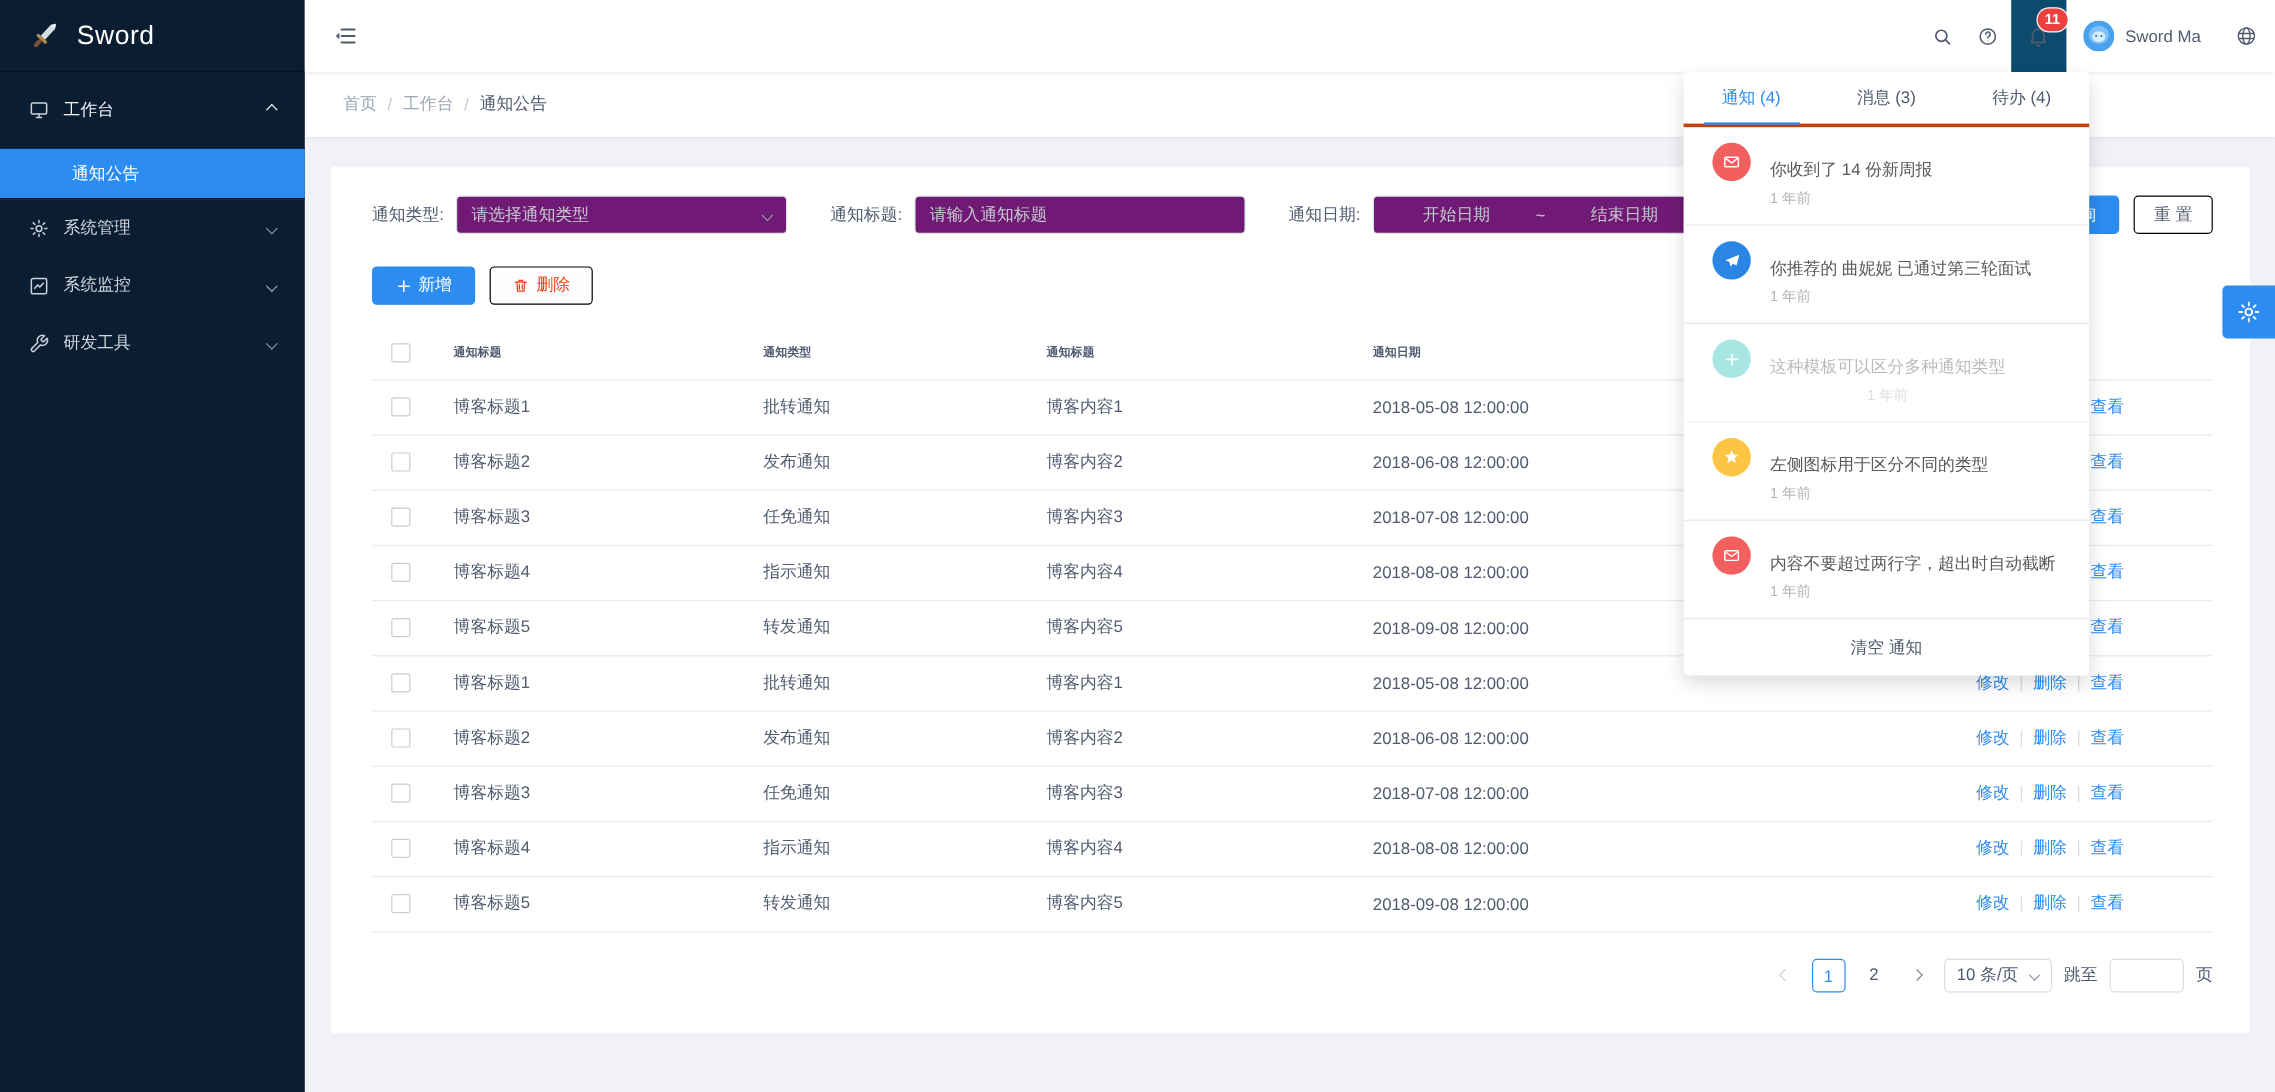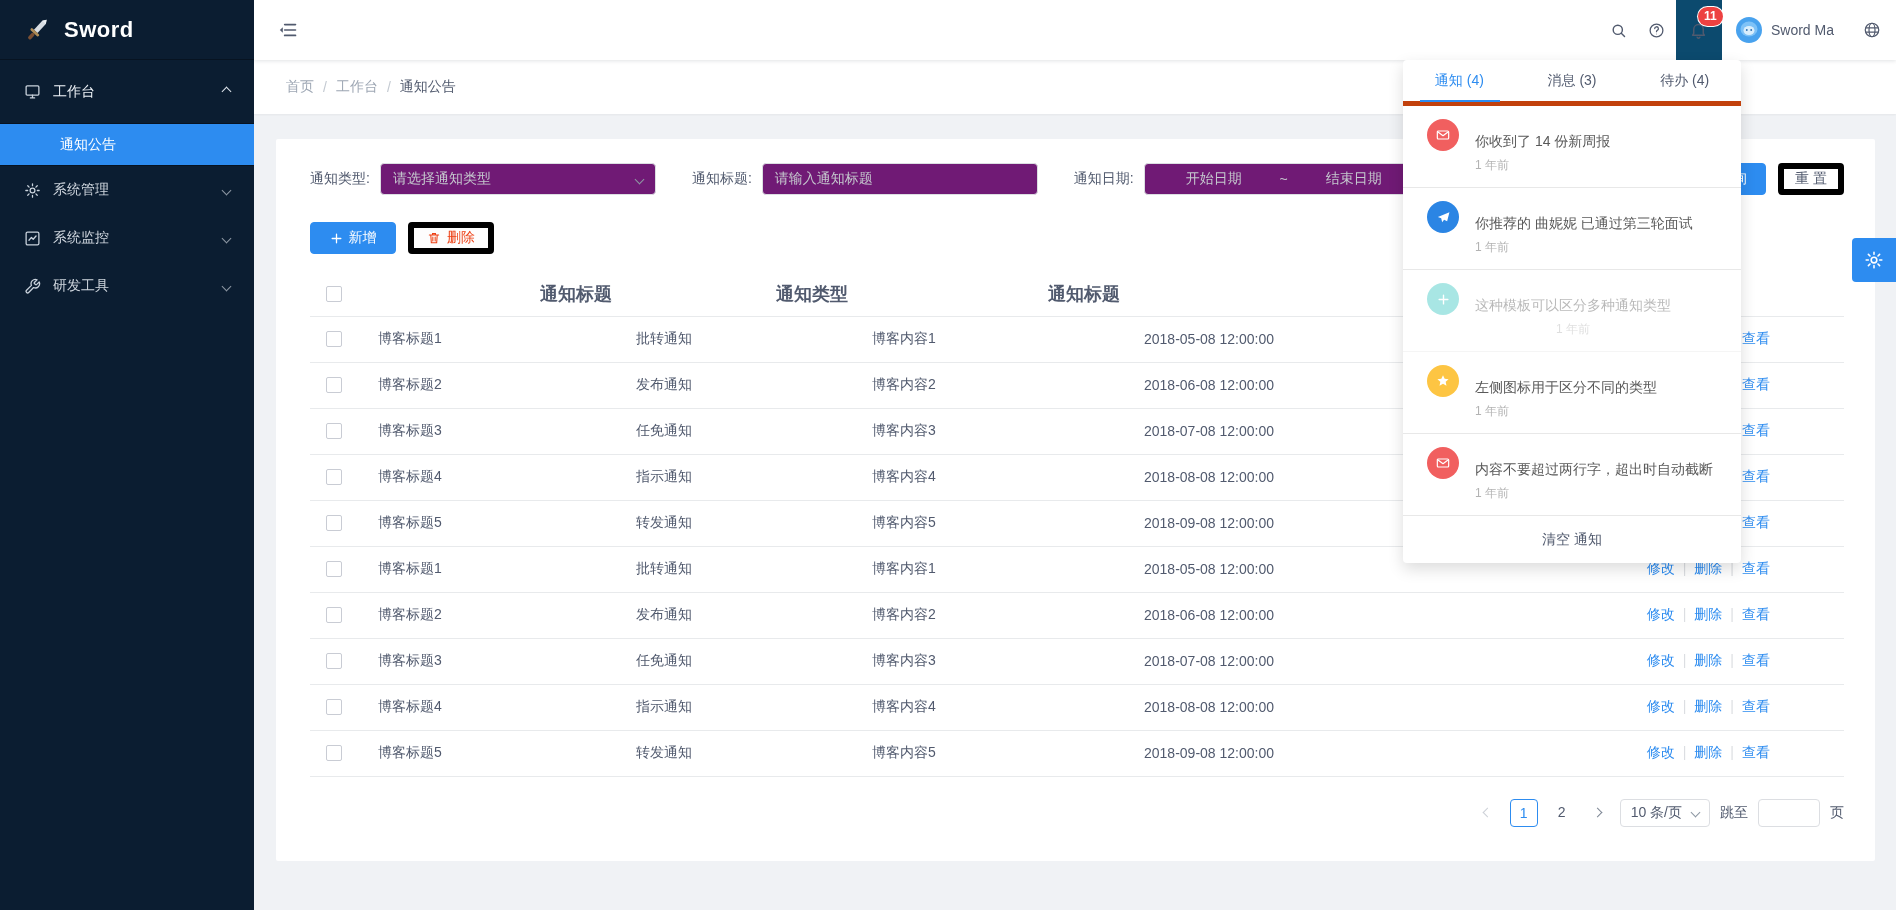--- a/index.html
+++ b/index.html
@@ -5,21 +5,21 @@
   * { margin:0; padding:0; box-sizing:border-box; }
   html,body { width:1896px; height:910px; }
   body {
     font-family:"Liberation Sans","DejaVu Sans",sans-serif;
     font-size:14px; color:#515a6e; background:#f0f2f5;
     position:relative; overflow:hidden;
   }
   
   .sidebar { position:absolute; left:0; top:0; width:254px; height:910px; background:#0b1d31; z-index:20; }
   .logo-row { height:60px; display:flex; align-items:center; gap:12px; padding-left:22px; border-bottom:1px solid #071321; }
-  .logo-text { color:#fff; font-size:22px; font-weight:bold; letter-spacing:.5px; }
+  .logo-text { color:#fff; font-size:22px; font-weight:normal; letter-spacing:.5px; }
   .menu-item { height:64px; display:flex; align-items:center; padding:0 24px; color:#eef2f7; cursor:pointer; }
   .menu-item.divided { border-bottom:1px solid #071321; }
   .menu-item .mi-icon { width:17px; height:17px; margin-right:12px; color:#c9d2dc; flex:0 0 auto; }
   .menu-item .mi-label { flex:1; }
   .menu-item.h48 { height:48px; color:#cfd6de; }
   .submenu-item { height:42px; display:flex; align-items:center; padding-left:60px; background:#2d8cf0; color:#fff; cursor:pointer; border-bottom:1px solid #071321; }
   .chev { width:7px; height:7px; border-right:1.6px solid #8d97a3; border-bottom:1.6px solid #8d97a3; display:inline-block; }
   .chev.up { transform:rotate(-135deg); border-color:#dfe5ec; }
   .chev.down { transform:rotate(45deg); }
   .chev.left { transform:rotate(135deg); }
@@ -48,46 +48,46 @@
   .f-label.g2 { margin-left:36px; }
   .sel, .inp, .date-range { height:32px; border:1px solid #dcdee2; border-radius:4px; background:#701a75; display:flex; align-items:center; }
   .sel { width:276px; padding:0 12px; justify-content:space-between; cursor:pointer; }
   .inp { width:276px; padding:0 12px; }
   .placeholder { color:#c5c8ce; }
   .date-range { width:280px; padding:0 10px; cursor:pointer; }
   .date-range span { flex:1; text-align:center; color:#c5c8ce; }
   .date-range .tilde { flex:0 0 22px; }
   .btn { height:32px; border-radius:4px; display:inline-flex; align-items:center; justify-content:center; cursor:pointer; font-size:14px; white-space:nowrap; }
   .btn-primary { background:#2d8cf0; color:#fff; border:1px solid #2d8cf0; }
-  .btn-default { background:#fff; border:6px solid #000000; color:#515a6e; }
+  .btn-default { background:#fff; border:1px solid #000000; color:#515a6e; }
   .btn-q { width:70px; margin-left:auto; }
   .btn-r { width:66px; margin-left:12px; }
   
   .toolbar { margin-top:27px; display:flex; gap:12px; }
   .btn-add { width:86px; gap:6px; }
   .btn-del { width:86px; gap:6px; color:#ed4014; background:#fdfdfd; }
   
   table { width:100%; border-collapse:collapse; margin-top:18px; table-layout:fixed; }
-  th { height:44px; text-align:right; font-weight:bold; color:#515a6e; border-bottom:1px solid #e8eaec; padding:0 12px; font-size:18px; }
+  th { height:44px; text-align:left; font-weight:bold; color:#515a6e; border-bottom:1px solid #e8eaec; padding:0 12px; font-size:10px; }
   td { height:46px; border-bottom:1px solid #e8eaec; padding:0 12px; color:#515a6e; font-size:14px; }
   .col-chk { width:56px; } .col-t1 { width:258px; } .col-t2 { width:236px; } .col-t3 { width:272px; } .col-act { width:260px; }
   .chkbox { width:16px; height:16px; border:1px solid #c9ccd4; border-radius:2px; background:#fff; margin-left:4px; cursor:pointer; }
   .act-cell { text-align:right; padding-right:74px !important; white-space:nowrap; }
   .lnk { color:#2d8cf0; cursor:pointer; }
   .pipe { color:#dcdee2; margin:0 8px; }
   
   .pager { display:flex; align-items:center; justify-content:flex-end; gap:10px; margin-top:22px; height:28px; }
   .pg-arrow { width:24px; height:28px; display:flex; align-items:center; justify-content:center; cursor:pointer; }
   .pg-num { min-width:28px; height:28px; line-height:26px; text-align:center; cursor:pointer; color:#515a6e; }
   .pg-num.cur { border:1px solid #2d8cf0; color:#2d8cf0; border-radius:4px; background:#fff; }
   .pg-size { height:28px; border:1px solid #dcdee2; border-radius:4px; padding:0 10px; display:flex; align-items:center; gap:10px; cursor:pointer; color:#515a6e; }
   .jump-inp { width:62px; height:28px; border:1px solid #dcdee2; border-radius:4px; background:#fff; }
   
   .notif { position:absolute; left:1403px; top:60px; width:338px; background:#fff; border-radius:4px; box-shadow:0 6px 16px rgba(0,0,0,.14); z-index:100; }
-  .n-tabs { position:relative; height:46px; display:flex; border-bottom:5px solid #c2410c;text-align:right; }
+  .n-tabs { position:relative; height:46px; display:flex; border-bottom:3px solid #c2410c;text-align:right; }
   .n-tab { flex:1; display:flex; align-items:center; justify-content:center; color:#515a6e; cursor:pointer; }
   .n-tab.active { color:#2d8cf0; }
   .inkbar { position:absolute; left:17px; bottom:-1px; width:80px; height:2px; background:#2d8cf0; }
   .n-item { display:flex; gap:16px; padding:13px 24px; border-bottom:1px solid #e8e8e8; cursor:pointer; }
   .n-item.read { opacity:.42;text-align:center; }
   .n-ic { width:32px; height:32px; border-radius:50%; flex:0 0 auto; display:flex; align-items:center; justify-content:center; color:#fff; }
   .ic-red { background:#f15f5f; } .ic-blue { background:#2b85e4; } .ic-teal { background:#33c5c0; } .ic-gold { background:#fdc543; }
   .n-title { color:#595959; line-height:20px; margin-top:12px; }
   .n-time { color:#b3b3b3; font-size:12px; margin-top:6px; }
   .n-foot { height:47px; display:flex; align-items:center; justify-content:center; color:#515a6e; cursor:pointer; }

